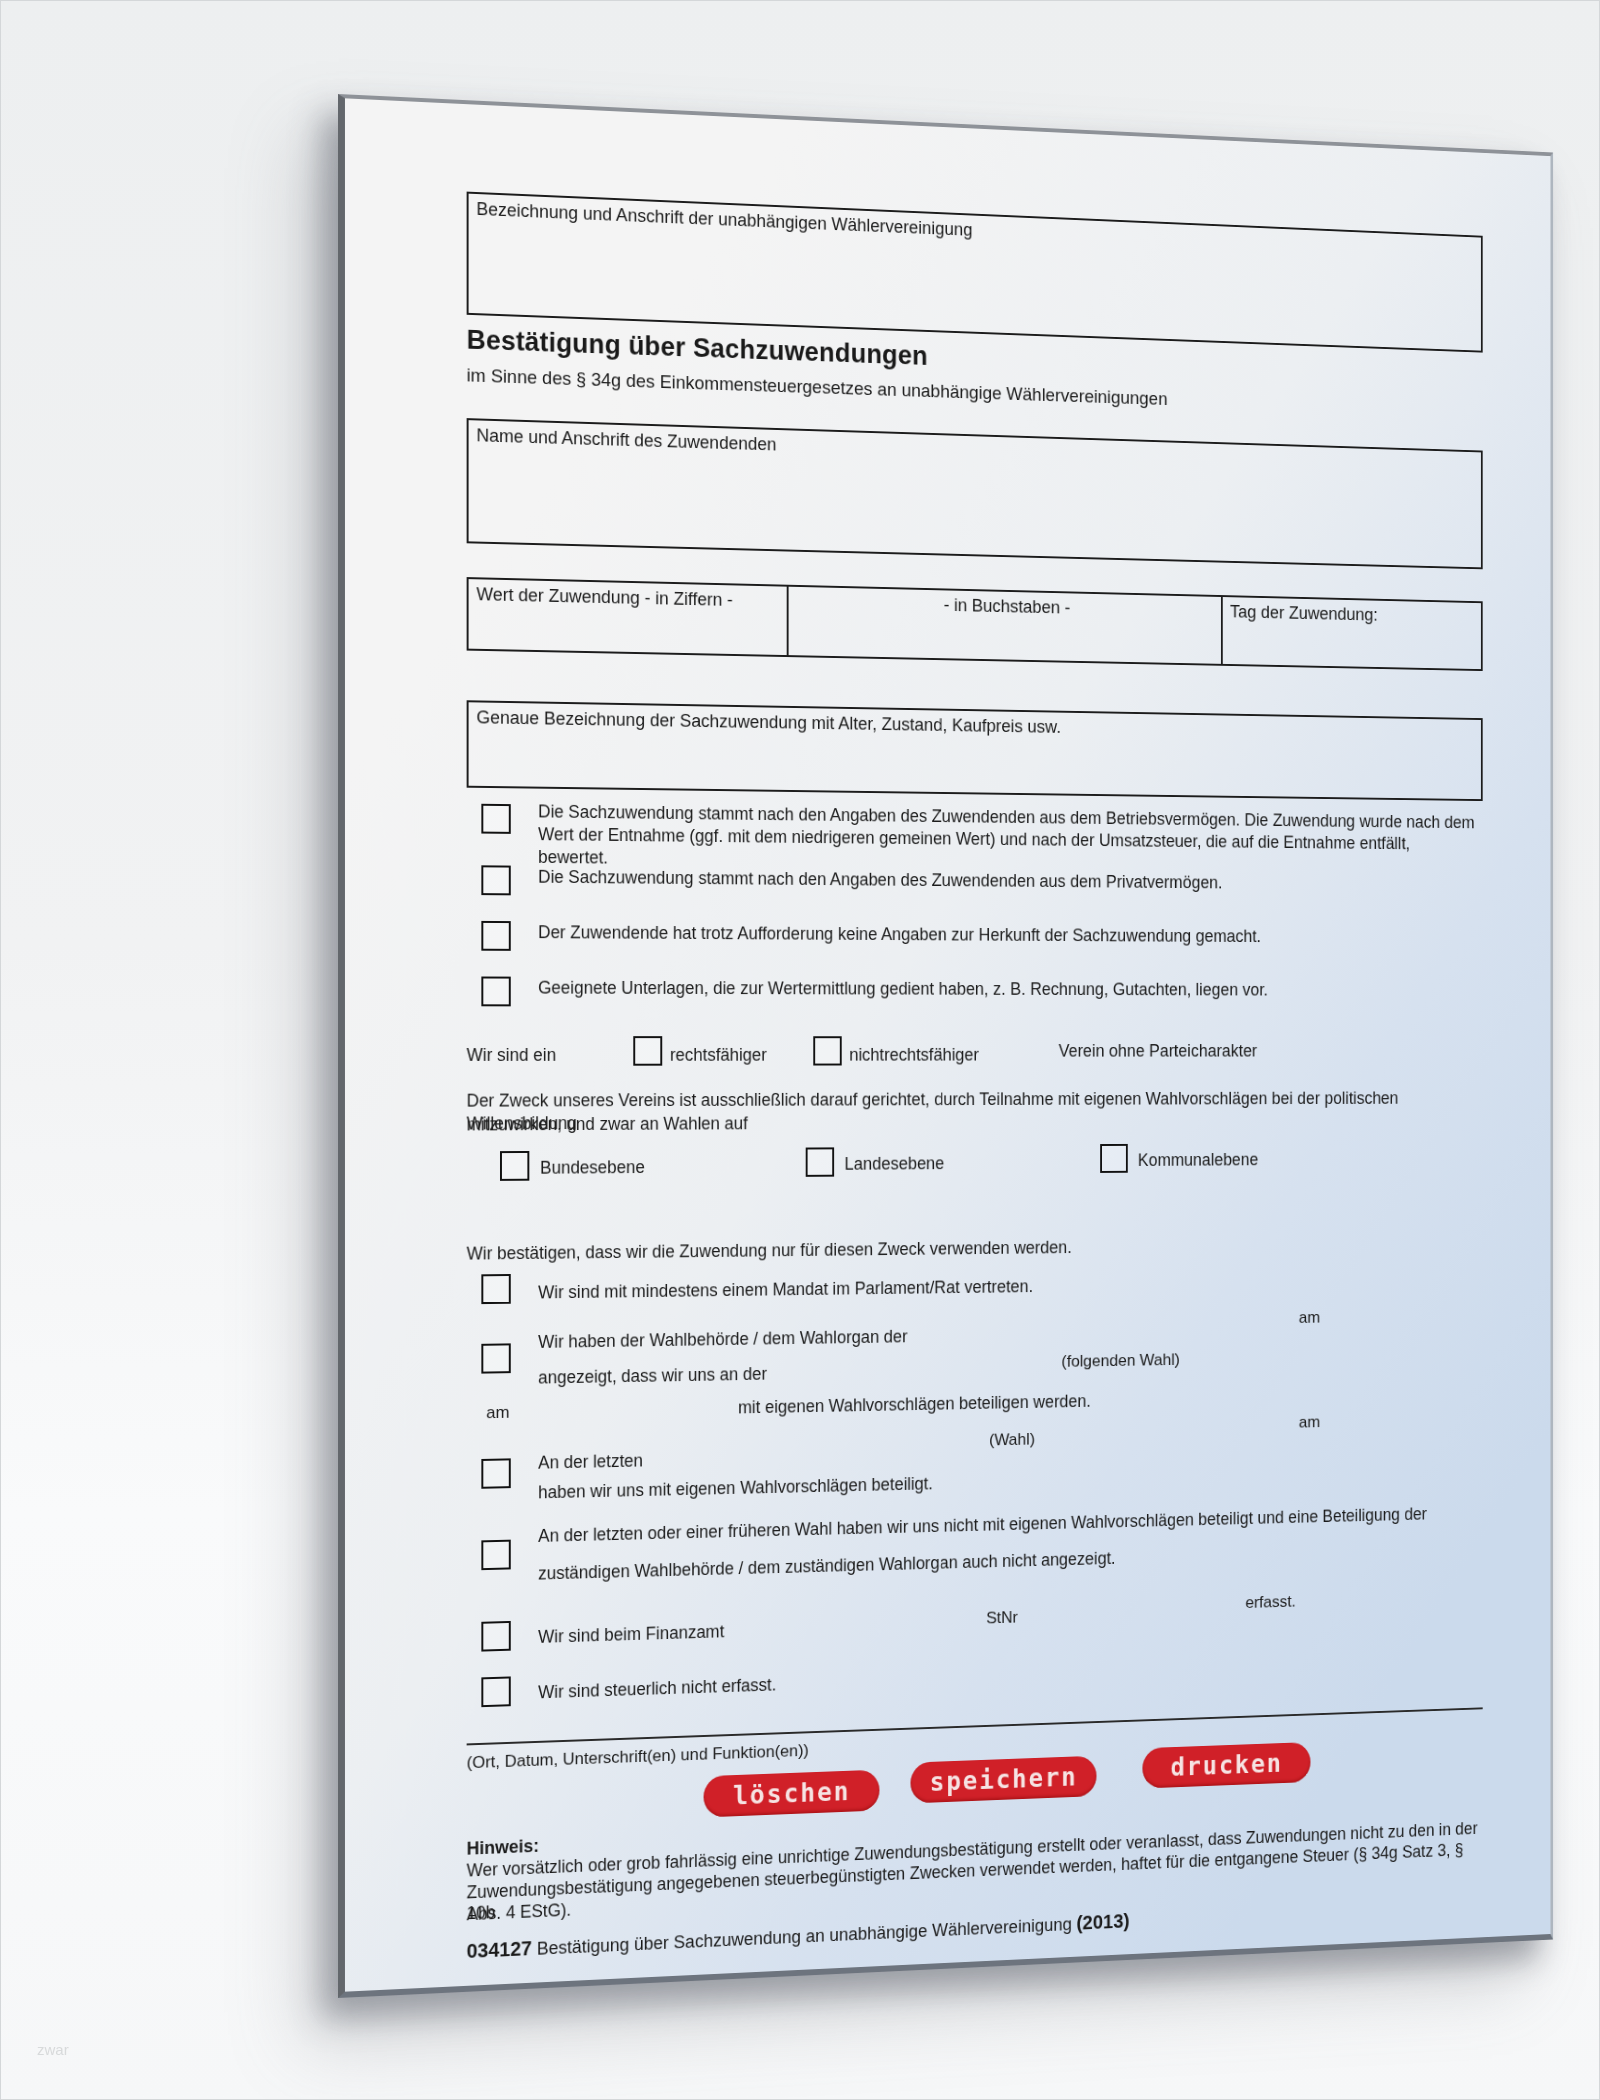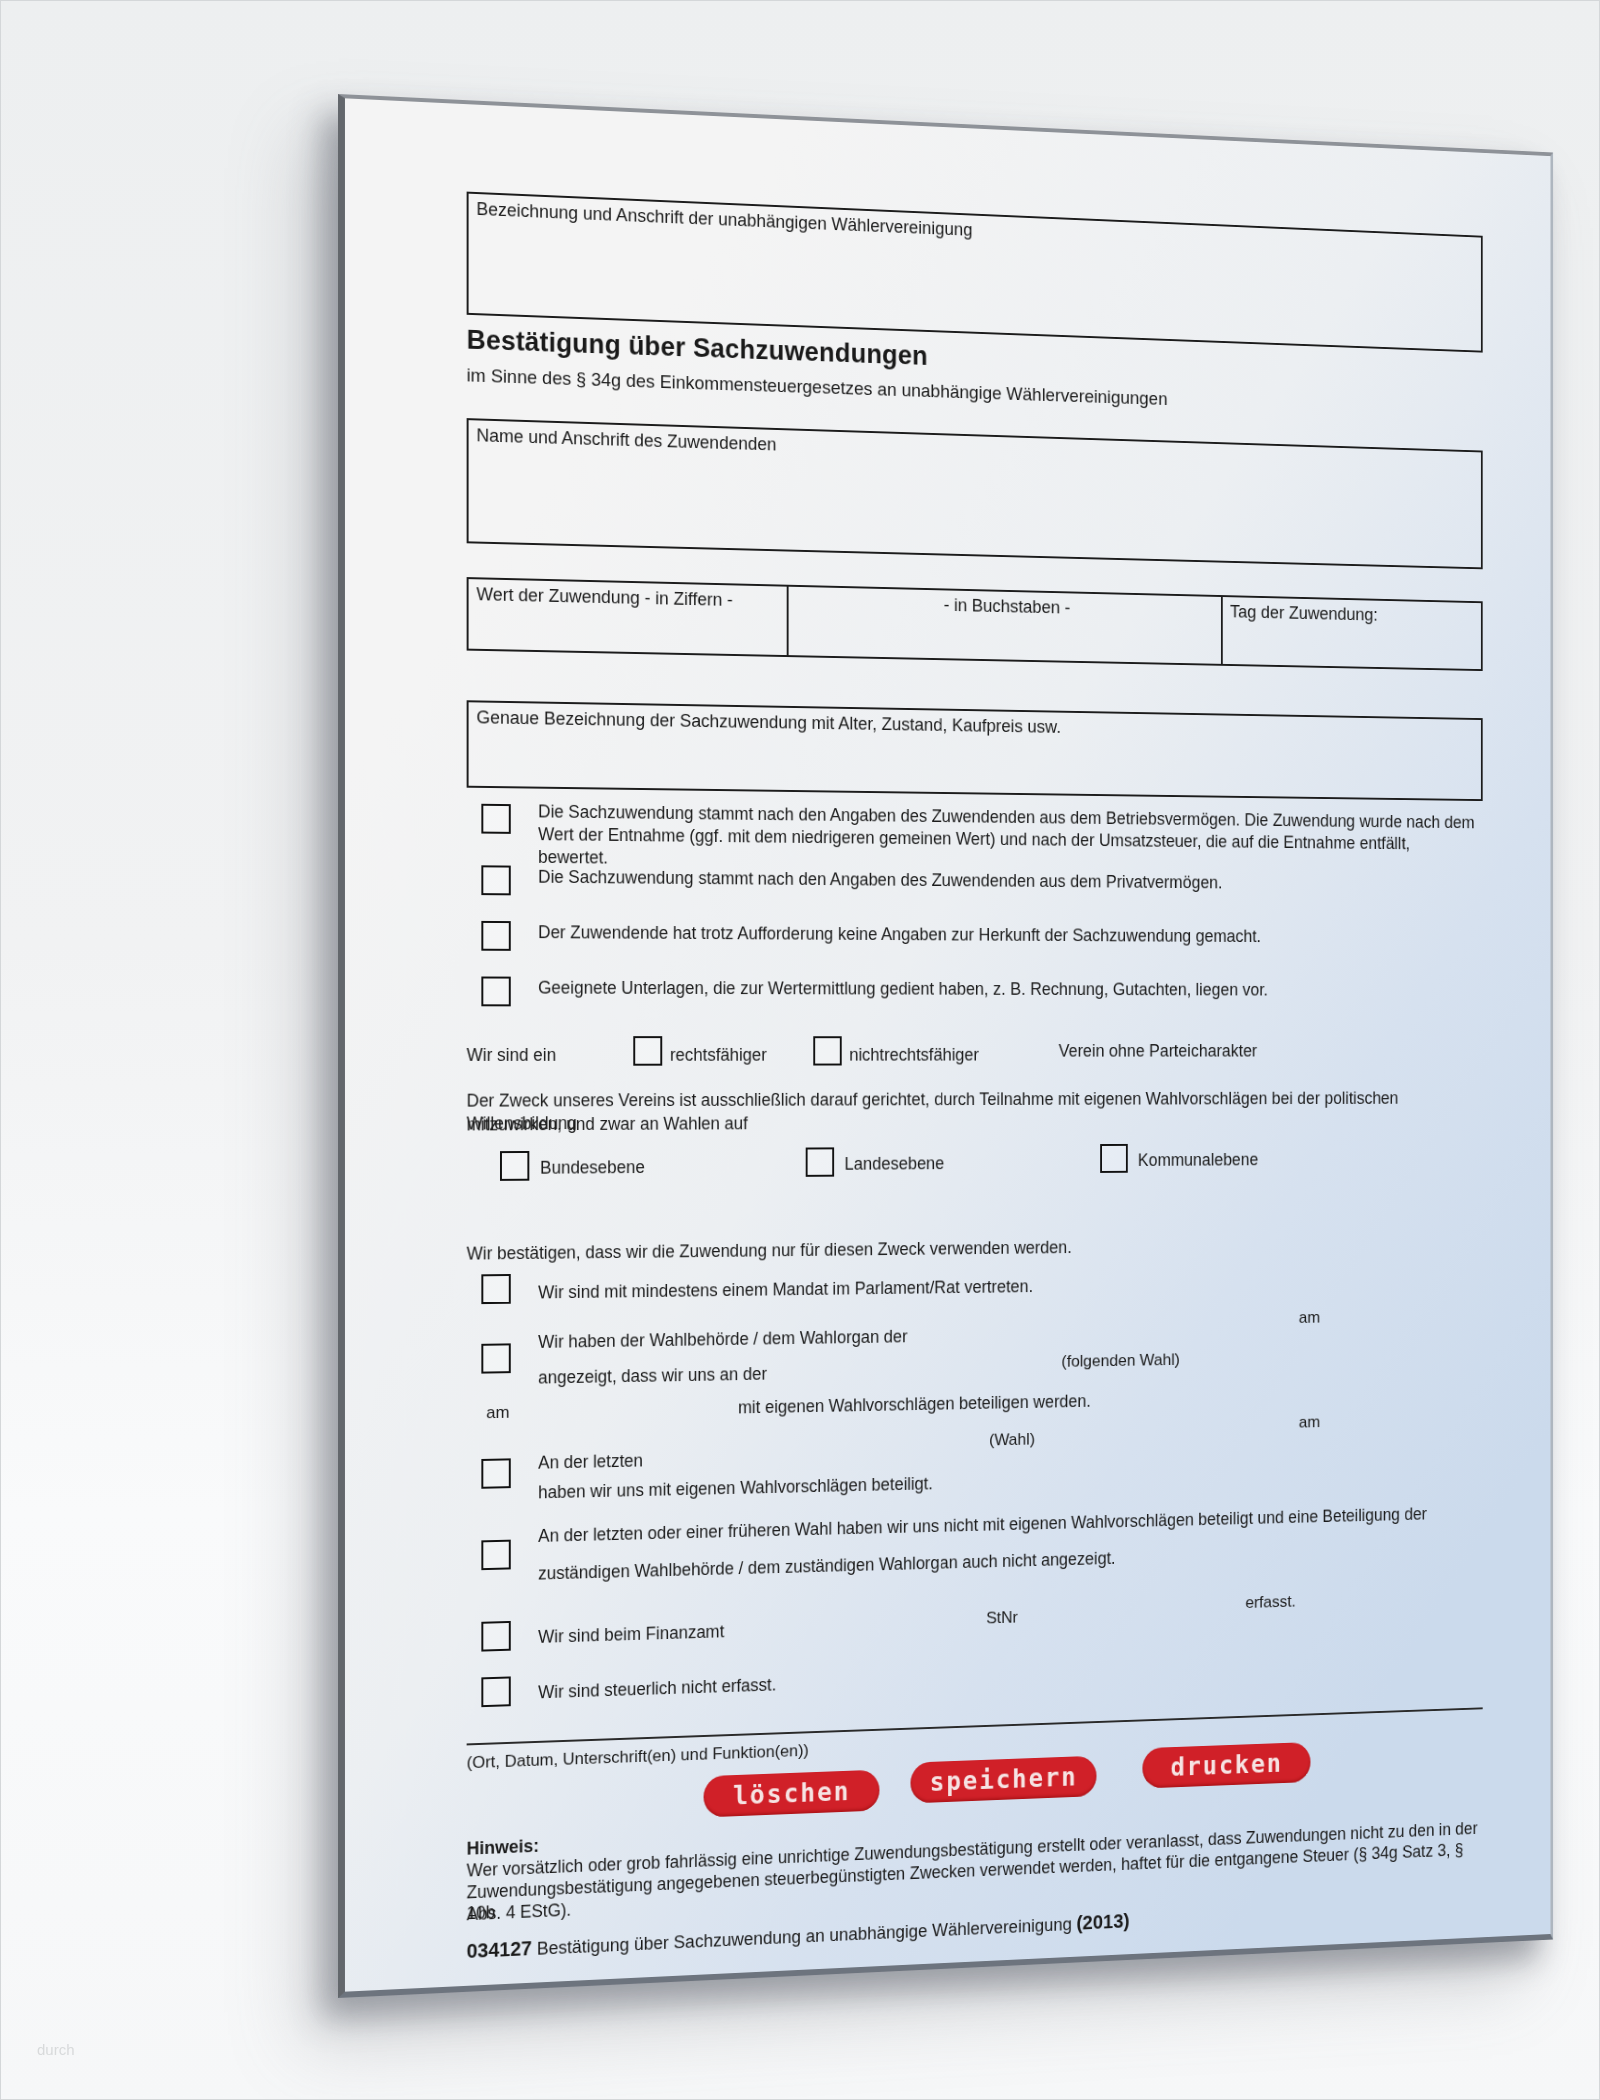--- a/index.html
+++ b/index.html
@@ -44,21 +44,21 @@
   }
   .hint-label{position:absolute;font-size:18px;font-weight:bold;}
   .hint-line{position:absolute;font-size:17.5px;}
   .footer{position:absolute;font-size:18px;}
   .footer b{font-size:20px;}
 </style>
 </head>
 <body>
 
 <div class="canvas">
-  <div class="watermark">durch</div>
+  <div class="watermark">zwar</div>
 
   <div class="page">
     <div class="content">
 
       <div class="fieldbox" style="left:0;top:88px;width:1090px;height:124px;">
         <div class="boxlabel">Bezeichnung und Anschrift der unabhängigen Wählervereinigung</div>
       </div>
 
       <div class="title" style="left:0;top:222px;">Bestätigung über Sachzuwendungen</div>
       <div class="sub" style="left:0;top:262px;">im Sinne des § 34g des Einkommensteuergesetzes an unabhängige Wählervereinigungen</div>

